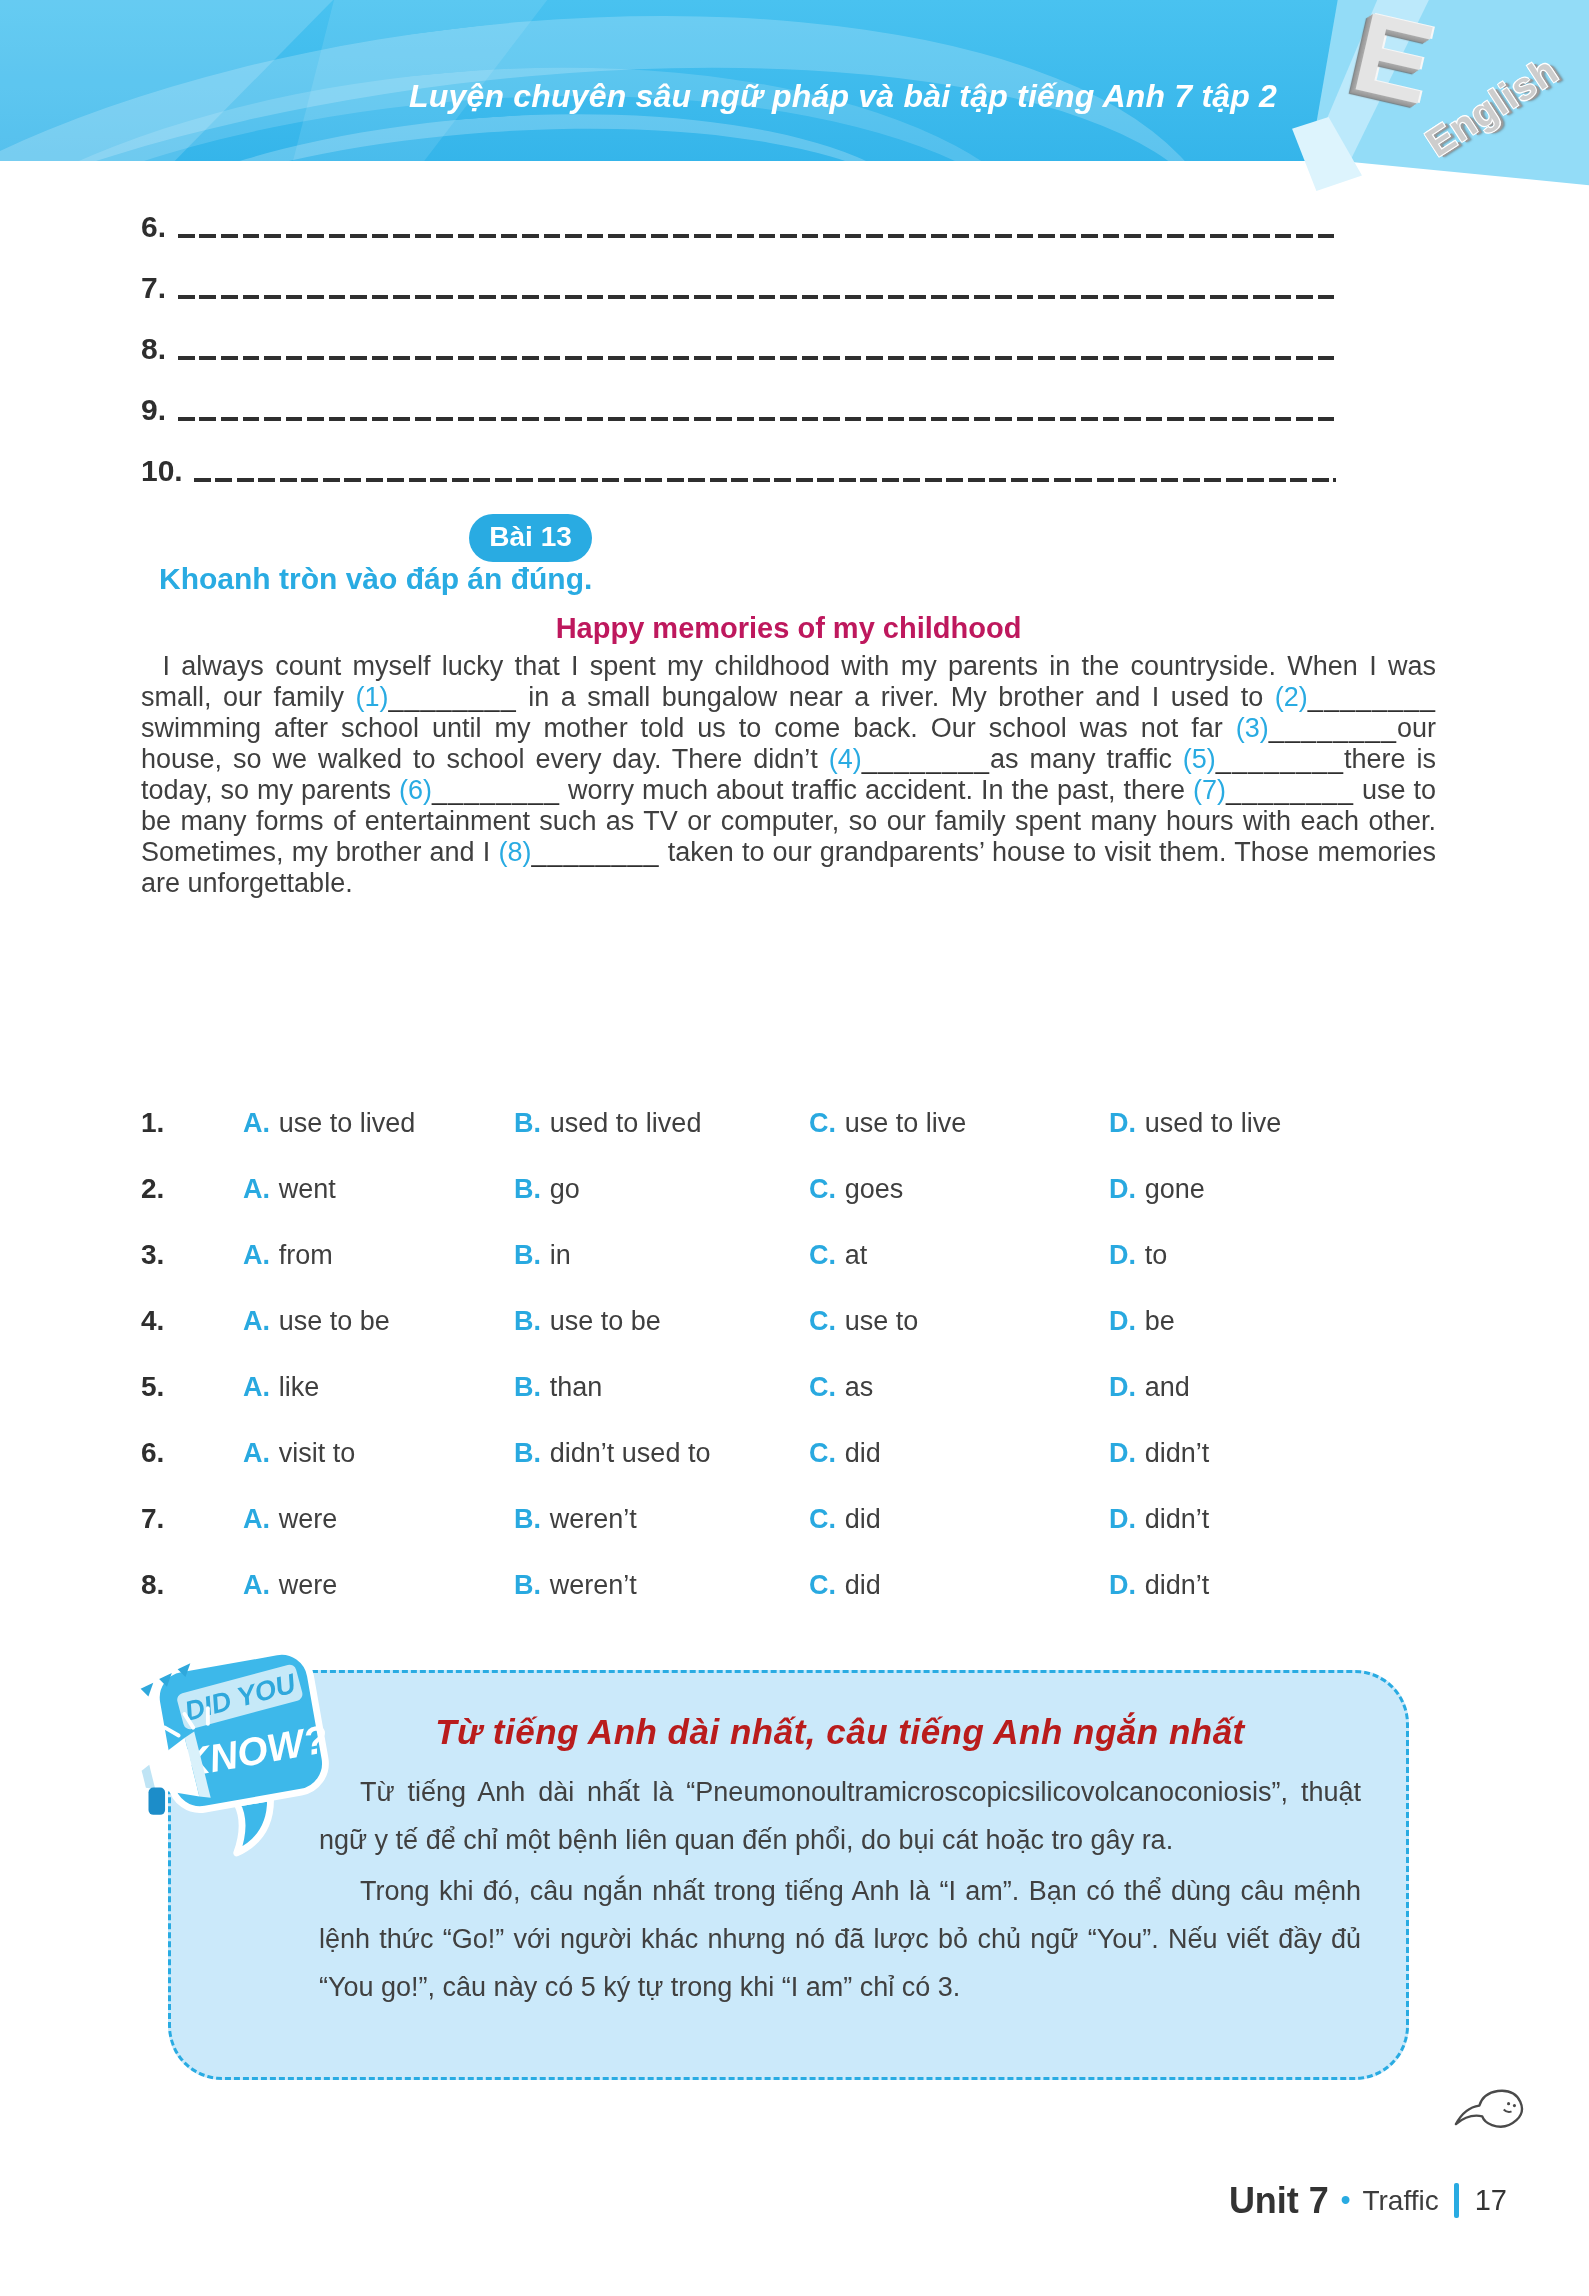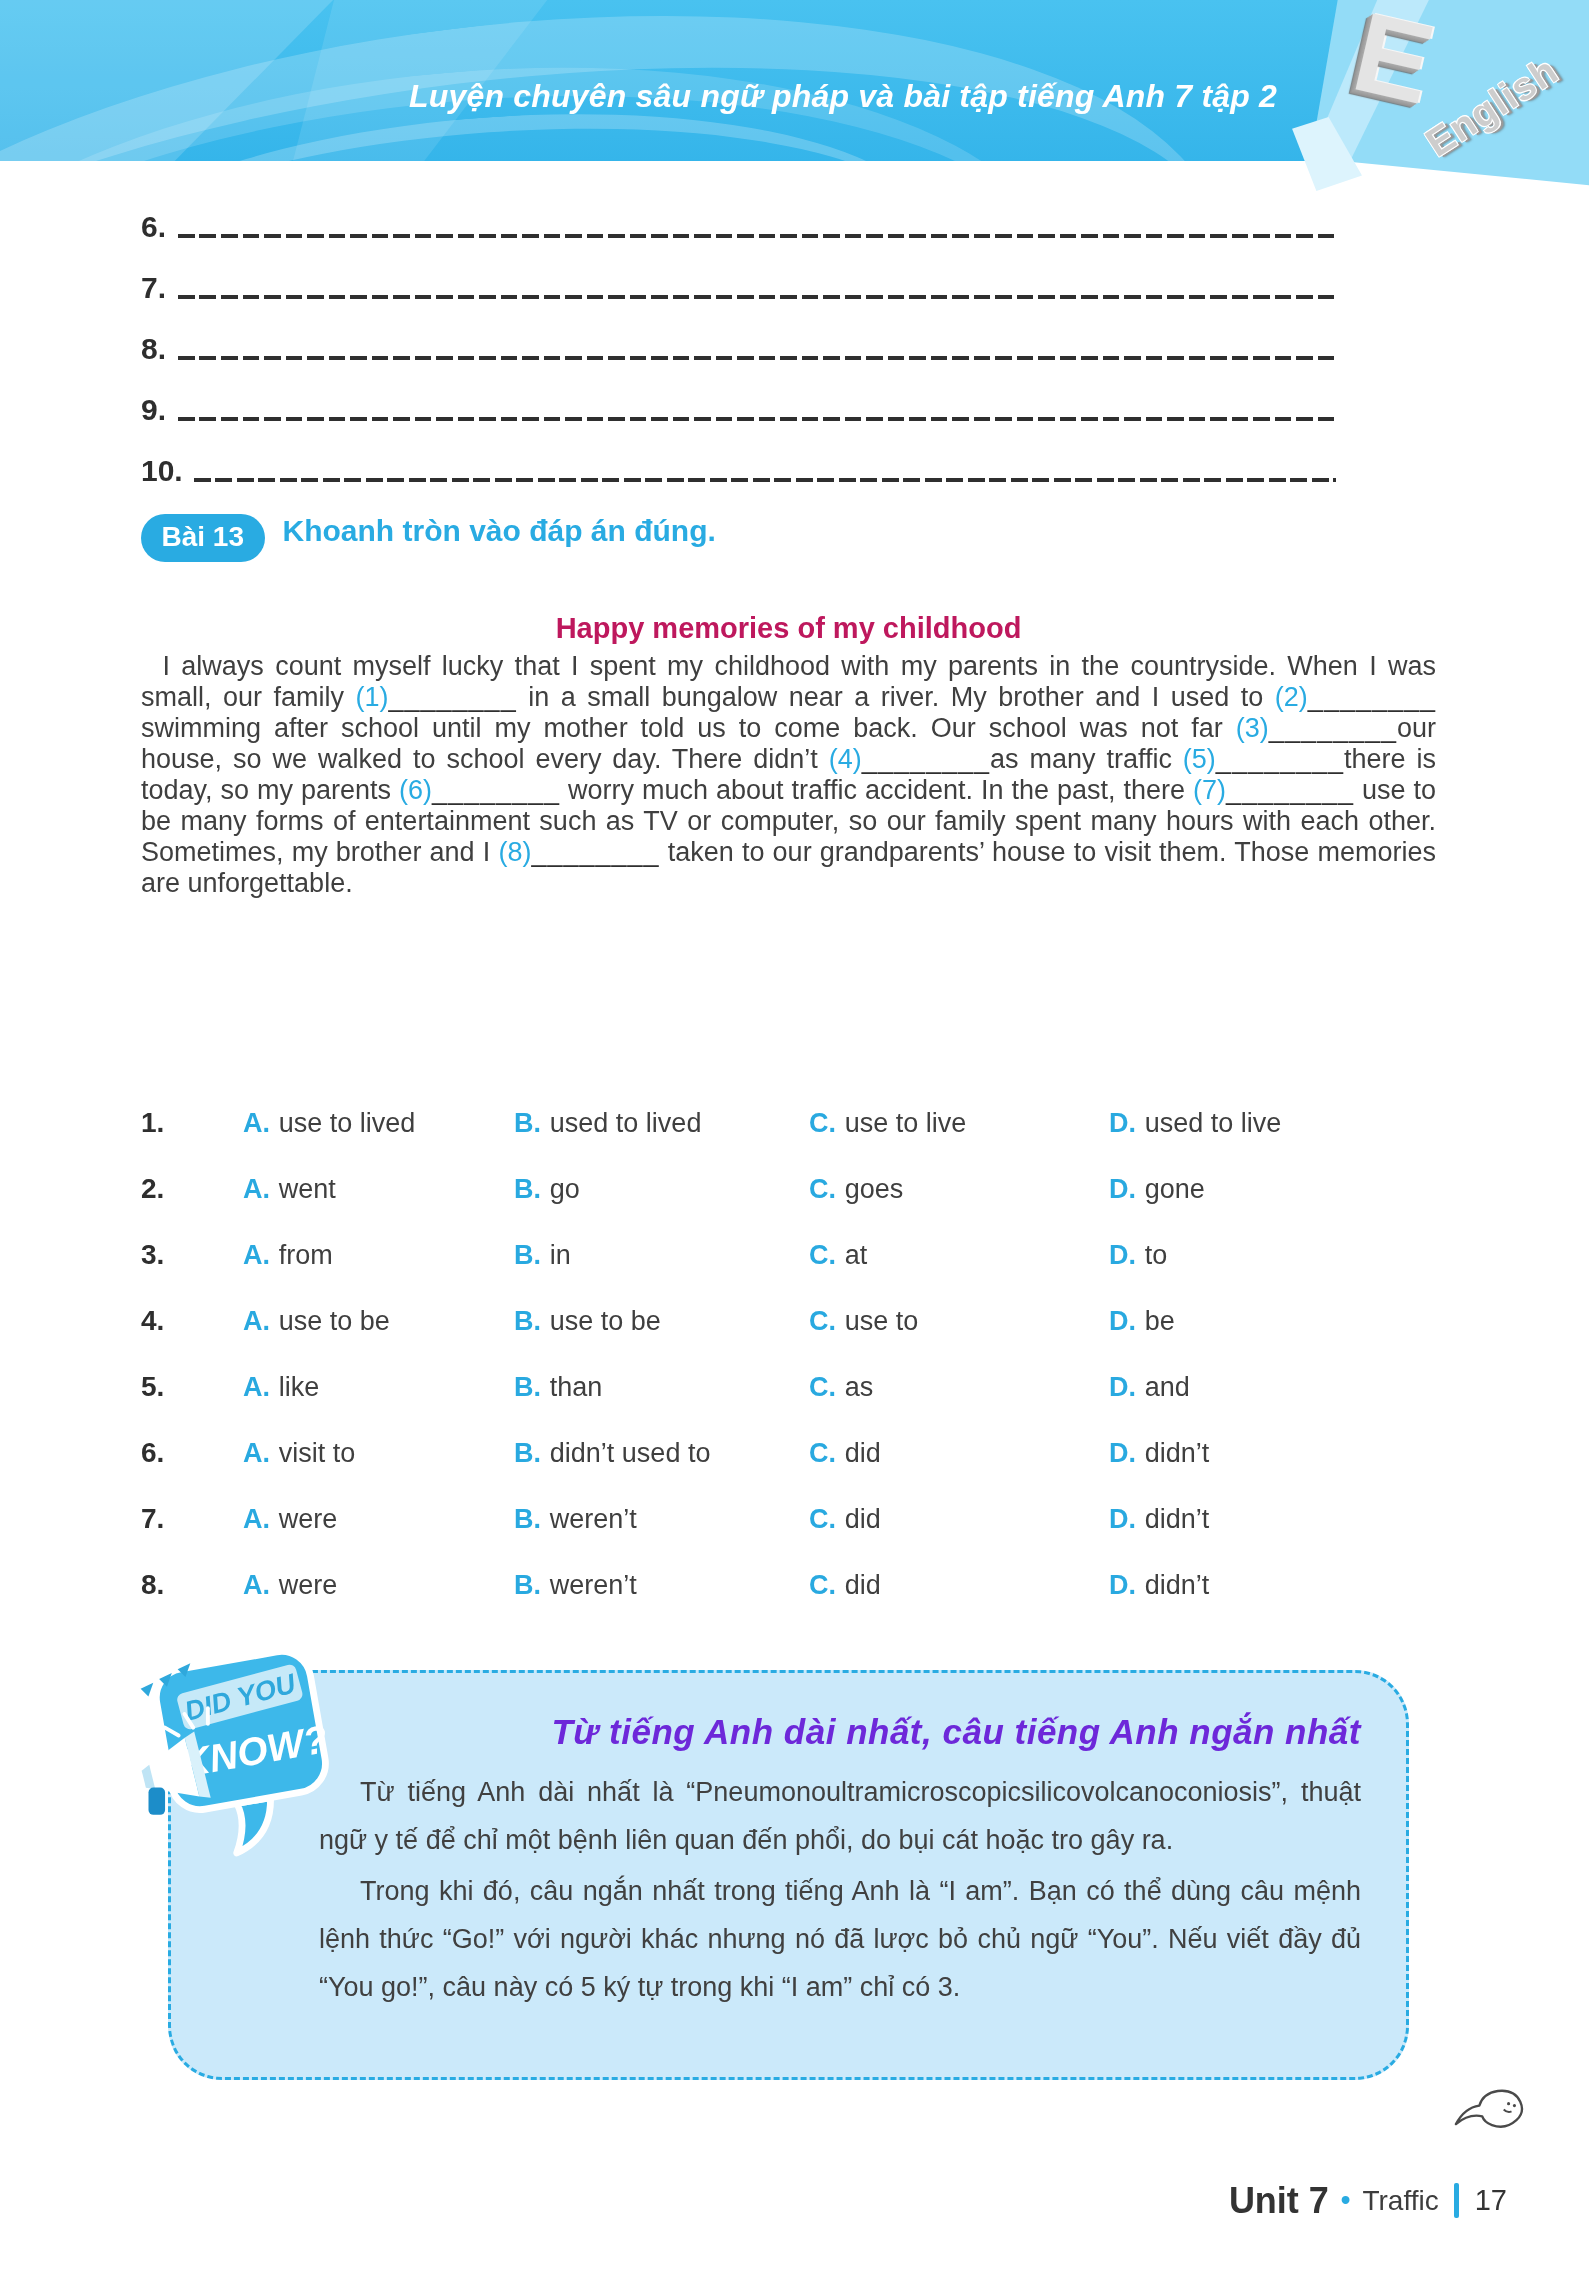--- a/index.html
+++ b/index.html
@@ -56,21 +56,21 @@
   }
 
   
   .answers { position:absolute; top:185px; left:141px; width:1195px; }
   .ans-row { display:flex; align-items:flex-end; height:61px; }
   .ans-num { font-size:30px; font-weight:bold; color:#2E2E2E; padding-bottom:2px; }
   .ans-line { flex:1; height:3.9px; margin:0 0 7.8px 11.7px;
     background:repeating-linear-gradient(90deg,#2F2F2F 0 16.6px, transparent 16.6px 21.5px); }
 
   
-  .exercise-header { position:absolute; top:514px; left:141px; display:flex; align-items:flex-start; }
+  .exercise-header { position:absolute; top:514px; left:141px; display:flex; align-items:flex-end;flex-direction:column; }
   .ex-badge { background:#29ABE2; color:#fff; font-size:28px; font-weight:bold;
     padding:6.8px 20.5px 8.8px 20.5px; border-radius:28px; }
   .ex-instruction { margin-left:18px; color:#29ABE2; font-size:30px; font-weight:bold; }
 
   
   .passage-title { position:absolute; top:612px; left:141px; width:1295px;
     text-align:center; color:#be185d; font-size:29px; font-weight:bold; }
   .passage { position:absolute; top:651px; left:141px; width:1295px;
     font-size:27px; line-height:31px; color:#3F3F3F; text-align:justify; text-indent:21.5px; }
   .passage .blank-num { color:#29ABE2; }
@@ -81,22 +81,22 @@
   .mcq-row { display:grid; grid-template-columns:102px 271px 295px 300px 1fr;
     height:66px; align-items:center; }
   .mcq-num { font-size:28px; font-weight:bold; color:#2E2E2E; }
   .mcq-opt { display:flex; align-items:baseline; font-size:27px; color:#3F3F3F; }
   .opt-letter { color:#29A9E0; font-weight:bold; margin-right:8.8px; }
 
   
   .dyk-box { position:absolute; left:168px; top:1670px; width:1241px; height:410px;
     background:#CBE9FA; border:3.9px dashed #29ABE2; border-radius:54px;
     padding:39px 45px 0 148px; }
-  .dyk-title { text-align:right; font-size:35px; font-weight:bold; font-style:italic;
-    color:#6d28d9; letter-spacing:0.5px; margin-bottom:15.6px; }
+  .dyk-title { text-align:center; font-size:35px; font-weight:bold; font-style:italic;
+    color:#b91c1c; letter-spacing:0.5px; margin-bottom:15.6px; }
   .dyk-box p { font-size:27px; line-height:48px; color:#404040; text-align:justify;
     text-indent:41px; margin-bottom:3.9px; }
 
   .dyk-badge { position:absolute; left:115px; top:1636px; width:254px; height:234px; z-index:5; }
 
   .doodle { position:absolute; left:1453px; top:2081px; width:78px; height:57px; }
 
   
   .footer { position:absolute; top:2179px; right:83px; display:flex; align-items:center; height:43px; }
   .f-unit { font-size:36px; font-weight:bold; color:#333; }

